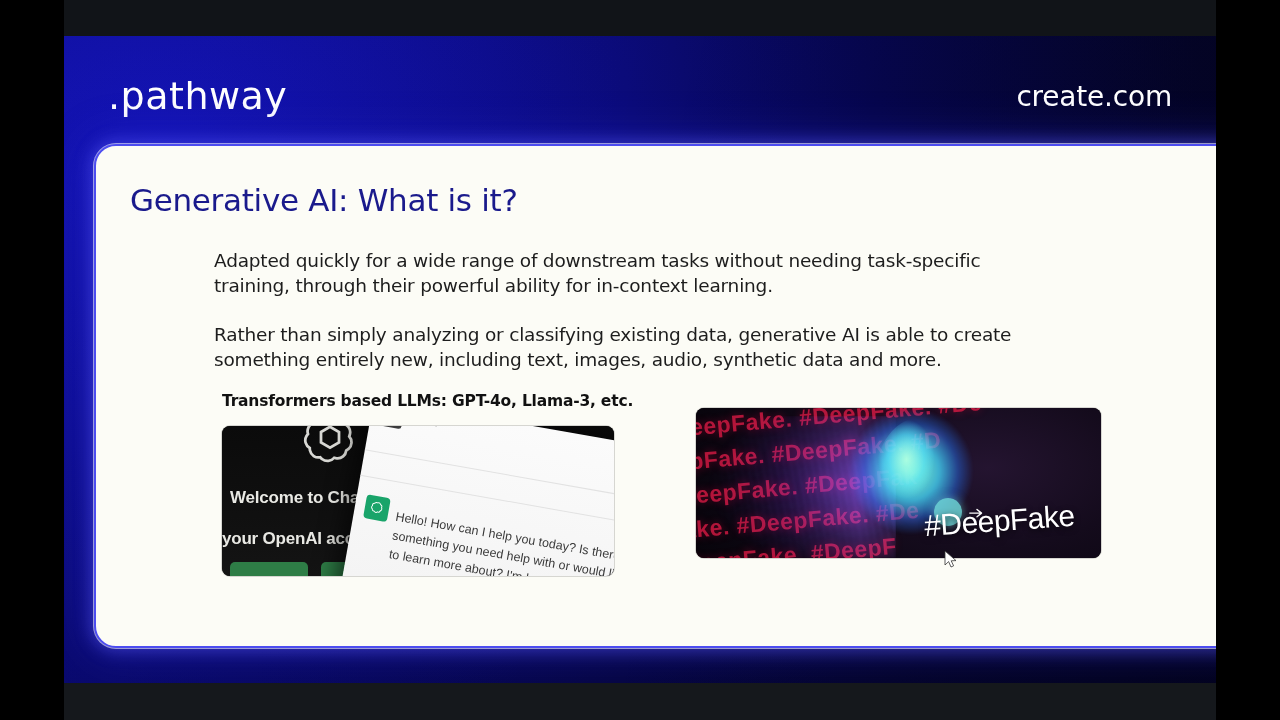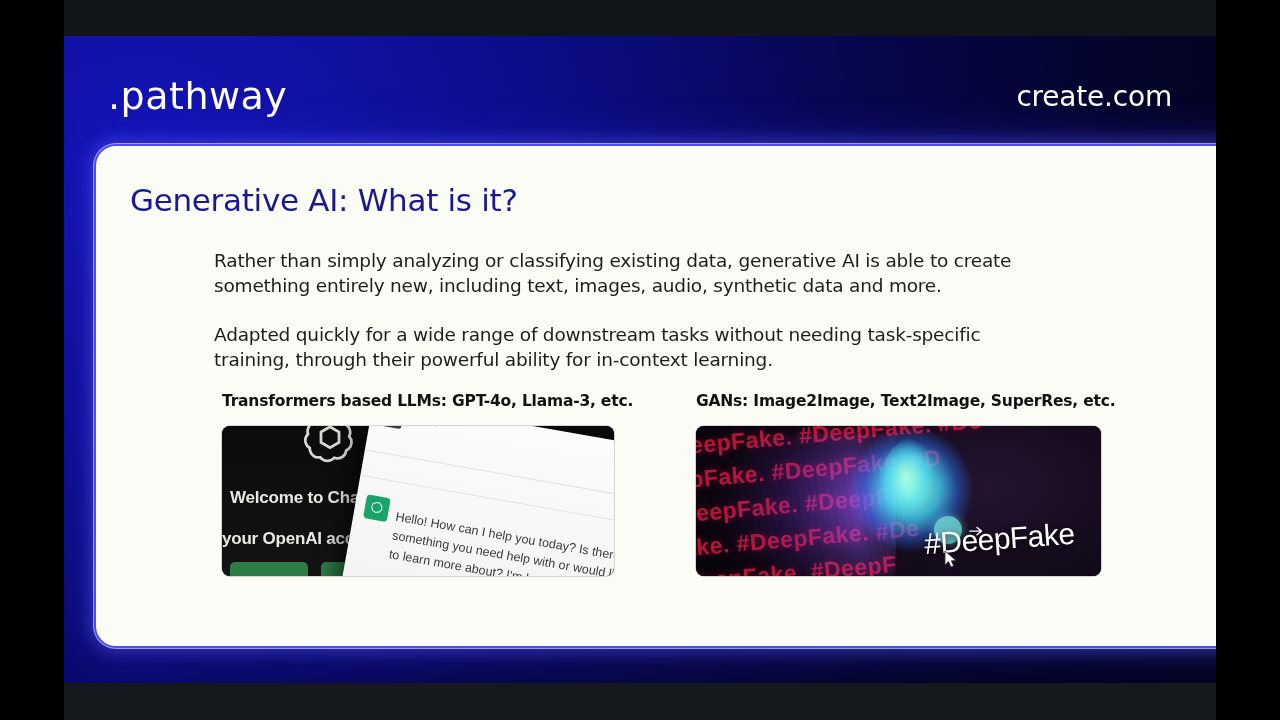--- a/index.html
+++ b/index.html
@@ -375,22 +375,22 @@
         <span class="logo-text">.pathway</span>
       </div>
       <div class="brand-url">create.com</div>
     </div>
 
     <div class="content-card">
 
       <div class="slide-title">Generative AI: What is it?</div>
 
       <div class="body-block">
+        <p class="body-para">Adapted quickly for a wide range of downstream tasks without needing task-specific training, through their powerful ability for in-context learning.</p>
         <p class="body-para">Rather than simply analyzing or classifying existing data, generative AI is able to create something entirely new, including text, images, audio, synthetic data and more.</p>
-        <p class="body-para">Adapted quickly for a wide range of downstream tasks without needing task-specific training, through their powerful ability for in-context learning.</p>
       </div>
 
       <div class="examples">
 
         <div class="example-col llms">
           <div class="example-caption">Transformers based LLMs: GPT-4o, Llama-3, etc.</div>
 
           <div class="thumb">
             <div class="chatgpt-dark"></div>
 
@@ -415,21 +415,20 @@
                 <svg width="16" height="16" viewBox="0 0 24 24">
                   <path fill="none" stroke="#ffffff" stroke-width="1.4" d="M12 4c1.4-.9 3.3-.4 4.2 1 .2.3.3.6.4.9 1.6.3 2.6 1.9 2.3 3.5 0 .3-.1.5-.2.8 1.1 1.2 1 3.1-.2 4.2-.2.2-.5.4-.8.5-.2 1.6-1.6 2.8-3.2 2.6-.3 0-.6-.1-.8-.2-1 1.3-2.9 1.5-4.2.5-.2-.2-.4-.4-.6-.6-1.6.3-3.1-.7-3.5-2.3 0-.3-.1-.6-.1-.8-1.4-.9-1.9-2.7-1-4.1.1-.3.3-.5.5-.7-.5-1.6.3-3.3 1.9-3.8.3-.1.6-.2.9-.2C8.5 4.1 10.4 3.4 12 4z"></path>
                 </svg>
               </div>
               <div class="msg-bot-text">Hello! How can I help you today? Is there something you need help with or would like to learn more about? I'm here to assist you...</div>
             </div>
           </div>
         </div>
 
         <div class="example-col gans">
-          <div class="example-caption">GANs: Image2Image, Text2Image, SuperRes, etc.</div>
 
           <div class="thumb">
             <div class="df-bg"></div>
 
             <div class="df-tags">
               <div>#DeepFake. #DeepFake. #De</div>
               <div>eepFake. #DeepFake. #D</div>
               <div>#DeepFake. #DeepFak</div>
               <div>Fake. #DeepFake. #De</div>
               <div>#DeepFake. #DeepF</div>

